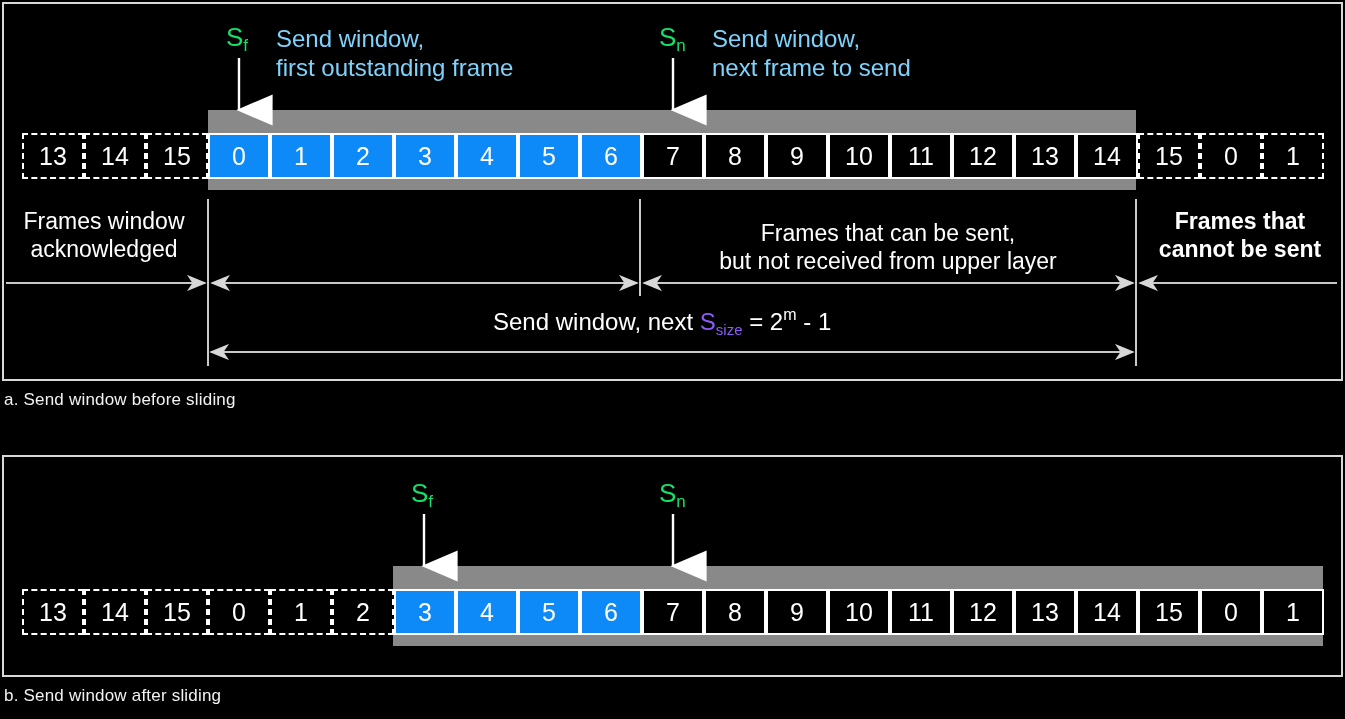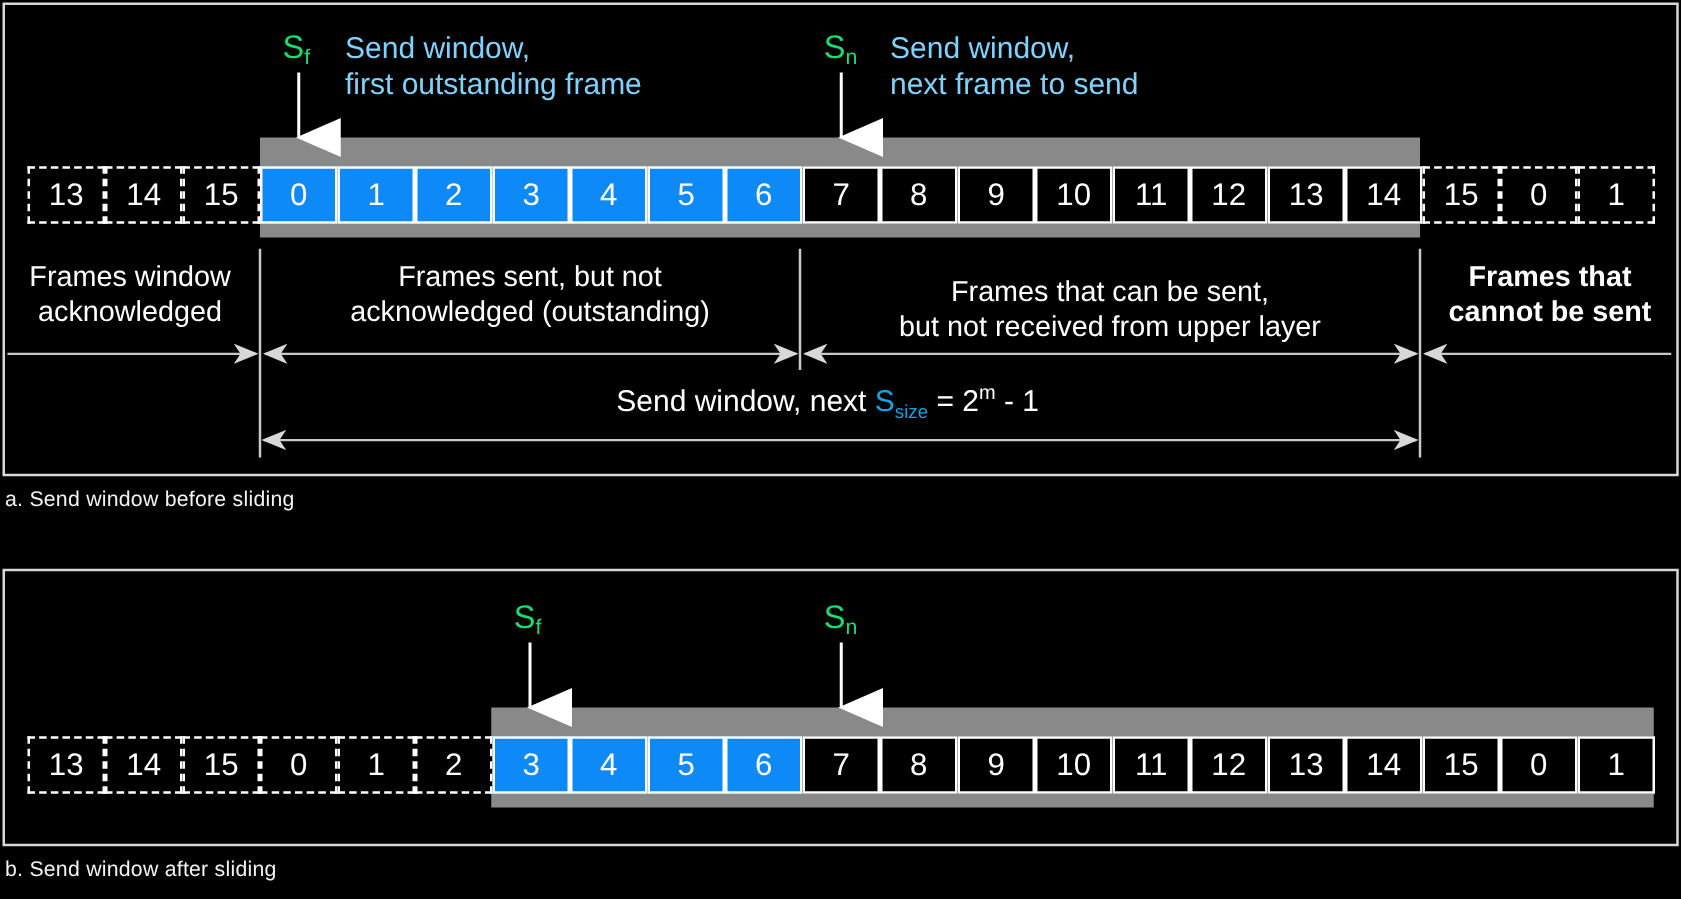--- a/index.html
+++ b/index.html
@@ -108,21 +108,21 @@
   }
 
   
   .formula {
     position: absolute;
     font-size: 24px;
     color: #ffffff;
     white-space: nowrap;
     line-height: 1;
   }
-  .formula .grn { color: #0ea5e9; }
+  .formula .grn { color: #8b5cf6; }
   .formula sub {
     font-size: 15px;
     vertical-align: baseline;
     position: relative;
     top: 5px;
   }
   .formula sup {
     font-size: 16px;
     vertical-align: baseline;
     position: relative;
@@ -178,22 +178,20 @@
       <div class="cell solid" style="left: 952px; top: 133px; width: 62px; height: 46px;">12</div>
       <div class="cell solid" style="left: 1014px; top: 133px; width: 62px; height: 46px;">13</div>
       <div class="cell solid" style="left: 1076px; top: 133px; width: 62px; height: 46px;">14</div>
       <div class="cell dashed" style="left: 1138px; top: 133px; width: 62px; height: 46px;">15</div>
       <div class="cell dashed" style="left: 1200px; top: 133px; width: 62px; height: 46px;">0</div>
       <div class="cell dashed" style="left: 1262px; top: 133px; width: 62px; height: 46px;">1</div>
     </div>
 
   <div class="region-text" style="left:6px; top:208px; width:196px;">Frames window
 acknowledged</div>
-  <div class="region-text" style="left:216px; top:208px; width:416px;">Frames sent, but not
-acknowledged (outstanding)</div>
   <div class="region-text" style="left:648px; top:208px; width:480px;margin-top:12px;">Frames that can be sent,
 but not received from upper layer</div>
   <div class="region-text" style="left:1144px; top:208px; width:192px;font-weight:bold;">Frames that
 cannot be sent</div>
 
   <div class="formula" style="left:493px; top:310px;">
     <span>Send window, next </span><span class="grn"><span>S</span><sub>size</sub></span><span> = 2</span><sup>m</sup><span> - 1</span>
   </div>
 
   <div class="caption" id="caption-a">a. Send window before sliding</div>

